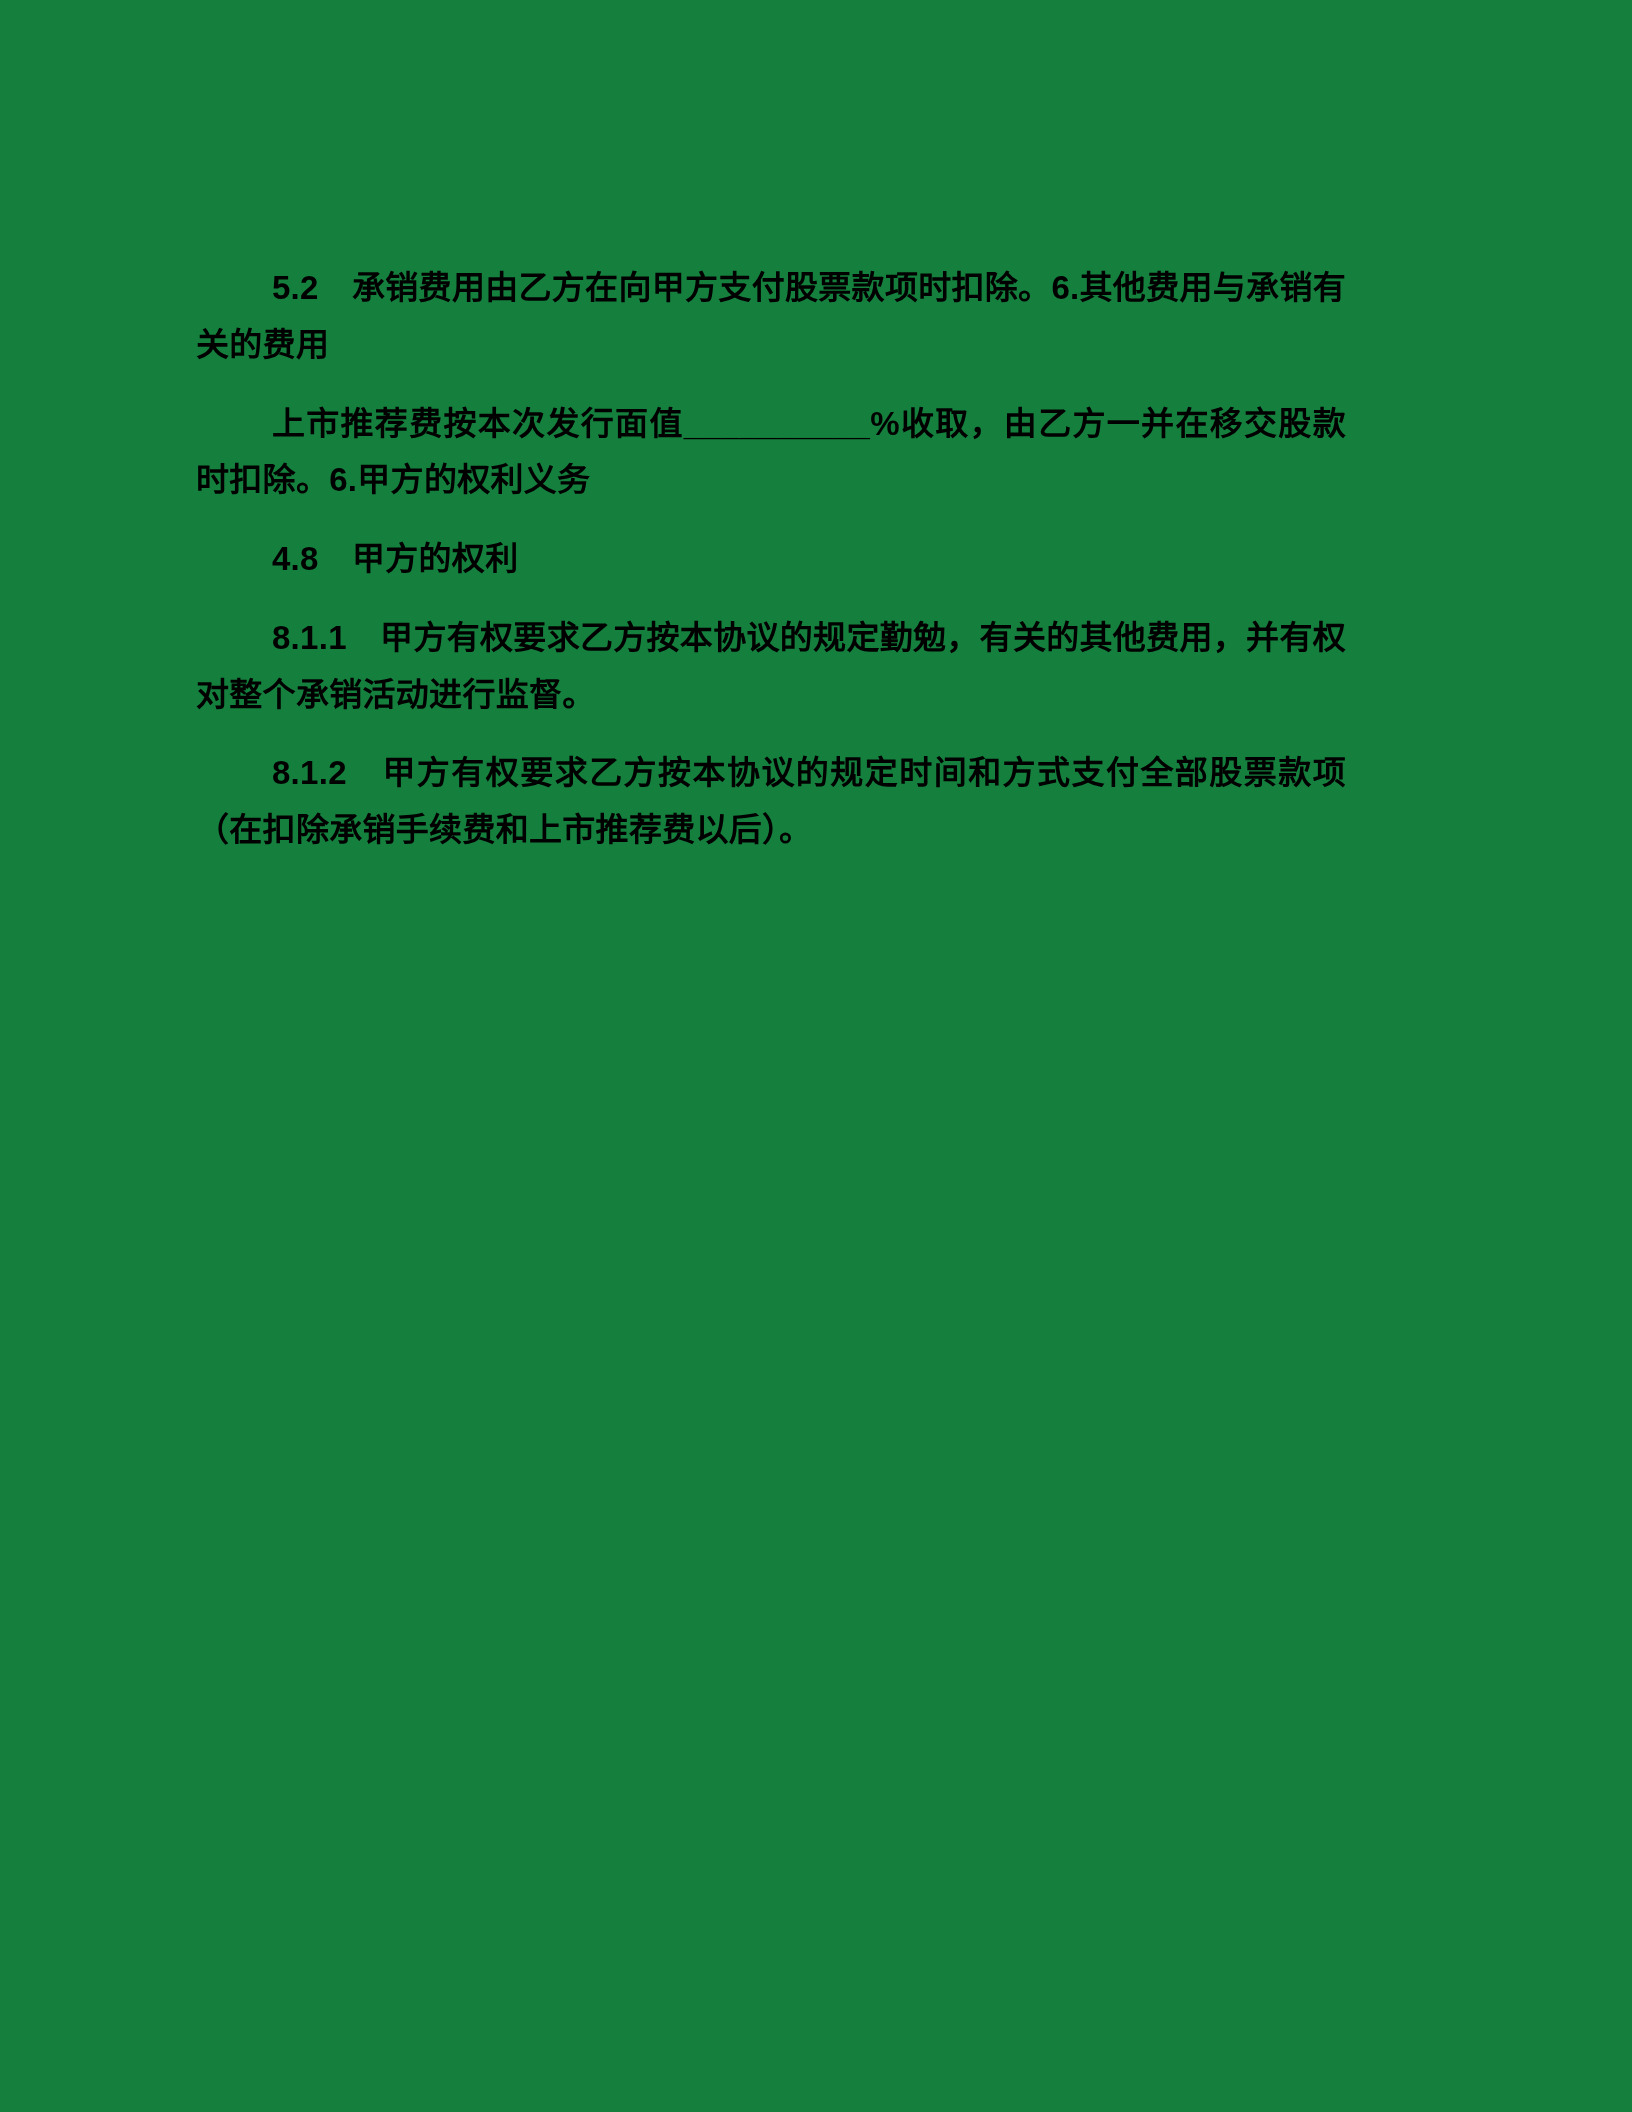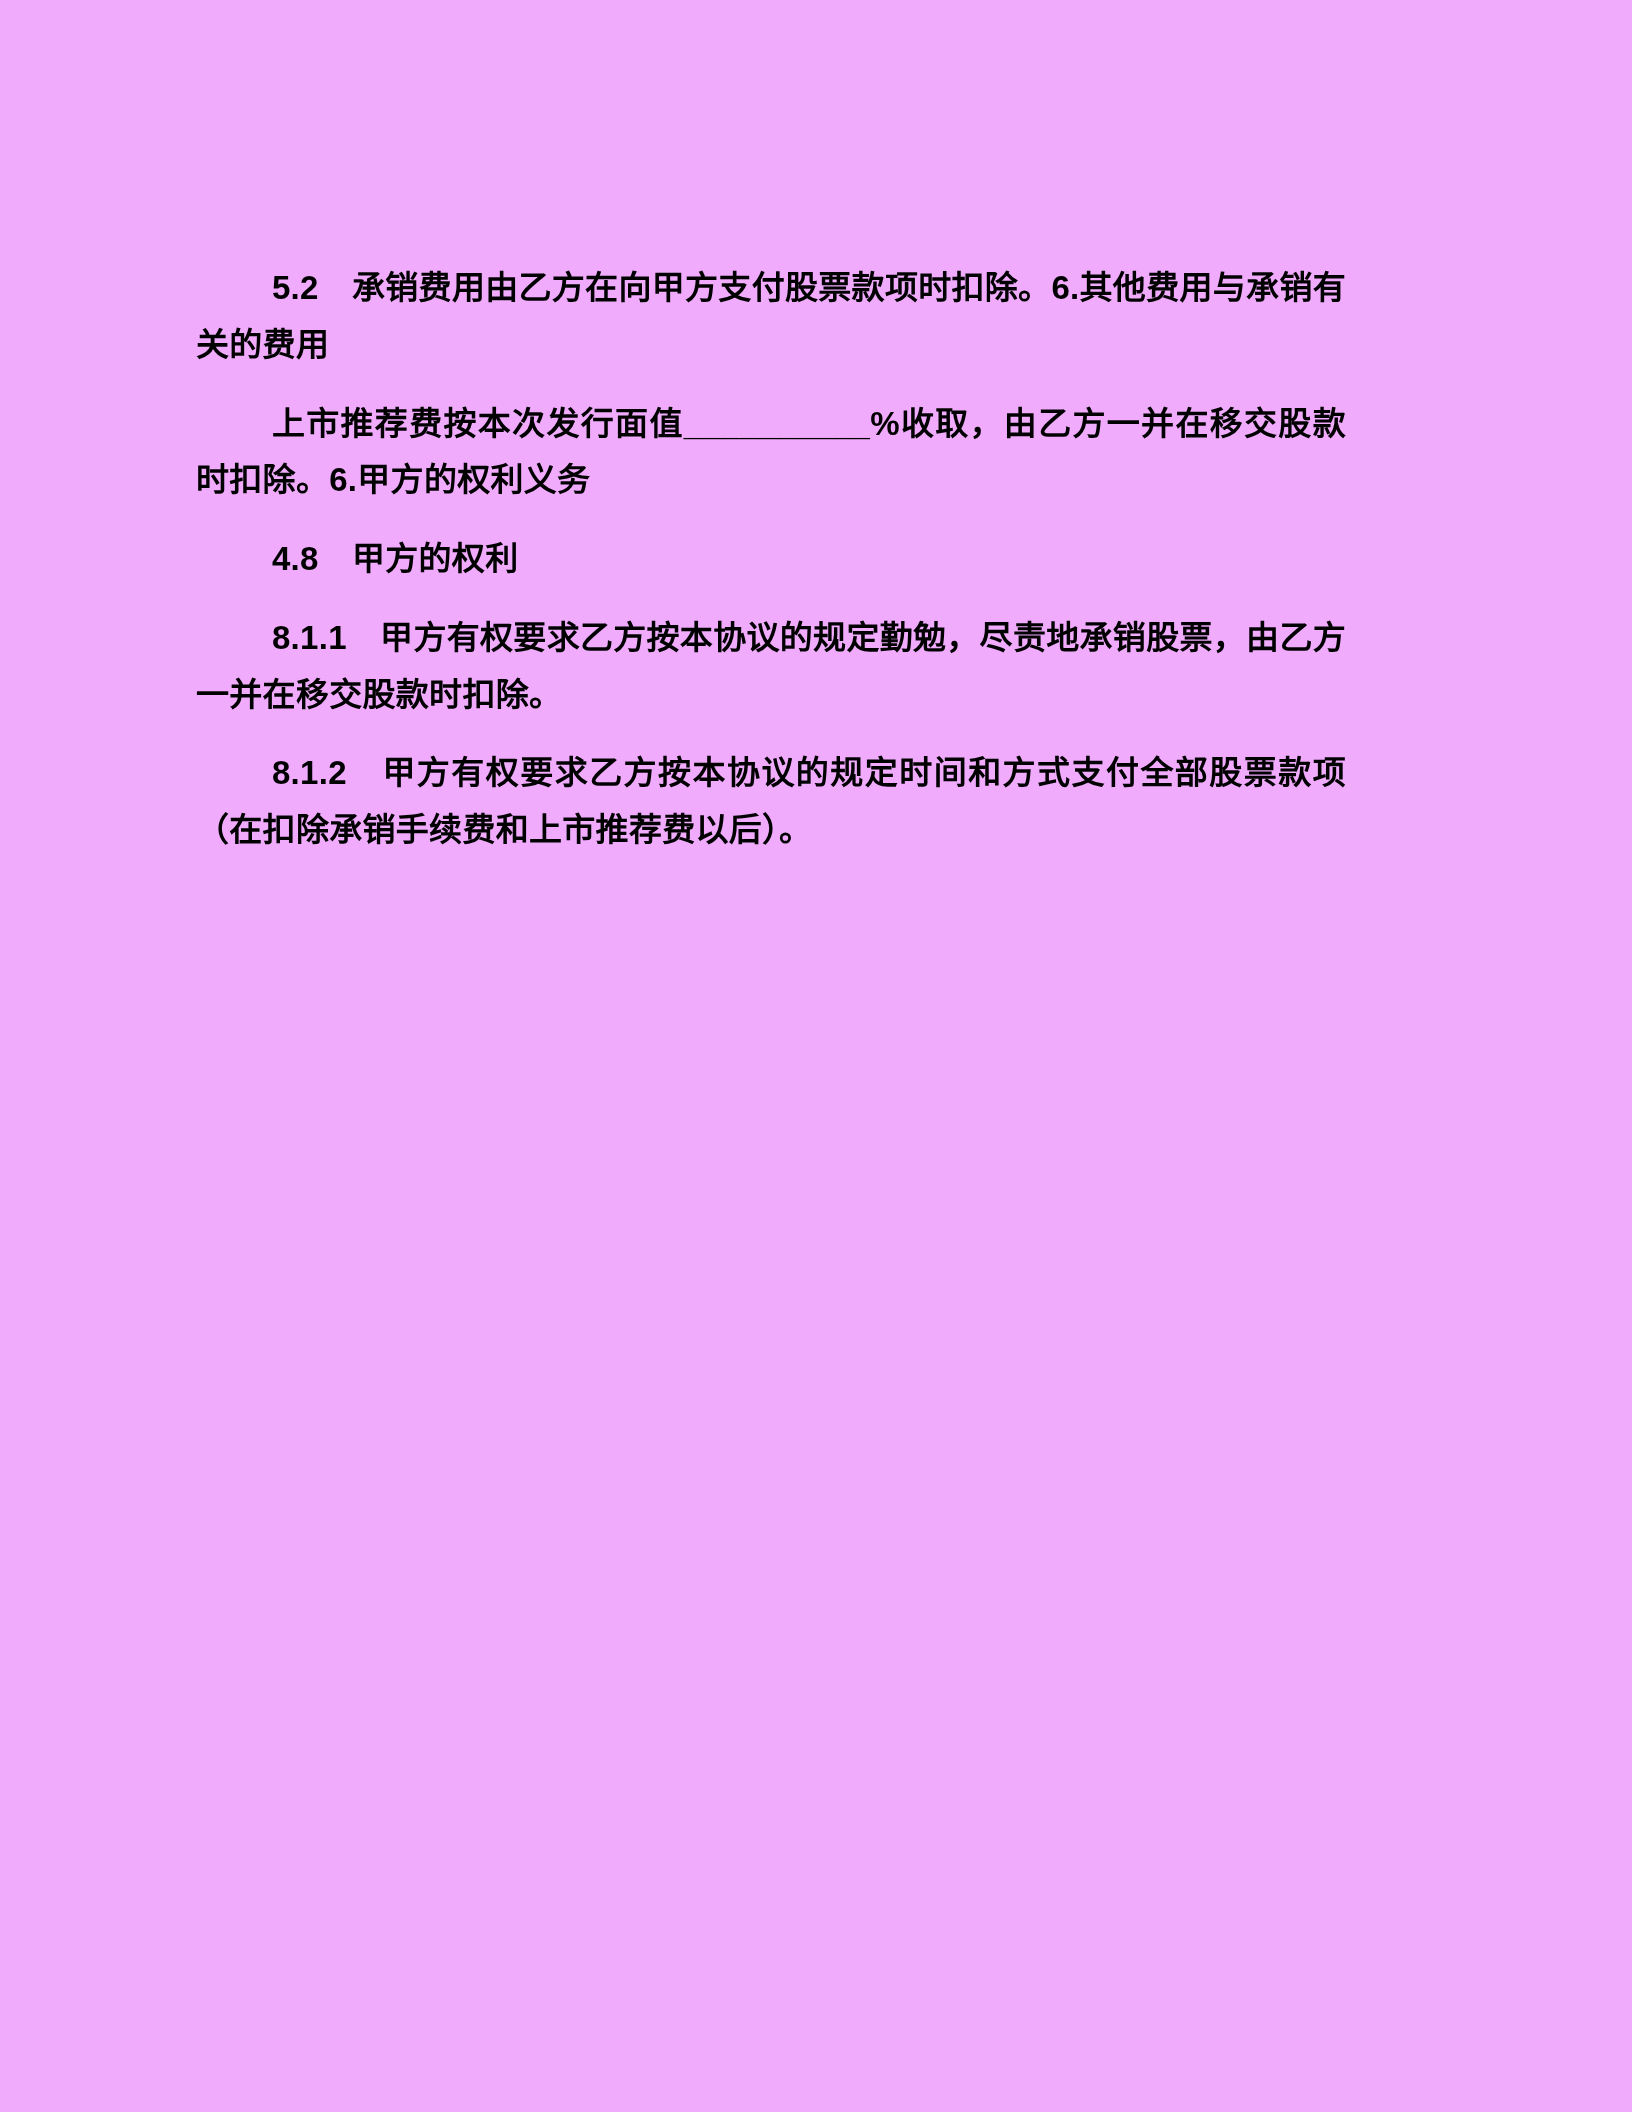--- a/index.html
+++ b/index.html
@@ -14,21 +14,21 @@
     font-family: "Liberation Sans", "DejaVu Sans", sans-serif;
     color: #000000;
     -webkit-font-smoothing: antialiased;
   }
   .page {
     position: relative;
     width: 1632px;
     min-height: 2112px;
     box-sizing: border-box;
     padding: 260px 196px 120px 196px;
-    background: #f0abfc;
+    background: #15803d;
   }
   .doc-body {
     width: 1150px;
   }
   .para {
     font-size: 33px;
     line-height: 1.72;
     font-weight: 700;
     letter-spacing: 0.3px;
     text-align: justify;
@@ -54,18 +54,18 @@
 <div class="page">
   <div class="doc-body">
 
     <p class="para indent">5.2　承销费用由乙方在向甲方支付股票款项时扣除。6.其他费用与承销有关的费用</p>
 
 
     <p class="para indent">上市推荐费按本次发行面值__________%收取，由乙方一并在移交股款时扣除。6.甲方的权利义务</p>
 
     <p class="para indent gap-xl">4.8　甲方的权利</p>
 
-    <p class="para indent gap-xxl">8.1.1　甲方有权要求乙方按本协议的规定勤勉，尽责地承销股票，由乙方一并在移交股款时扣除。</p>
+    <p class="para indent gap-xxl">8.1.1　甲方有权要求乙方按本协议的规定勤勉，有关的其他费用，并有权对整个承销活动进行监督。</p>
 
     <p class="para indent gap-xxl">8.1.2　甲方有权要求乙方按本协议的规定时间和方式支付全部股票款项（在扣除承销手续费和上市推荐费以后）。</p>
 
   </div>
 </div>
 
 </body></html>

